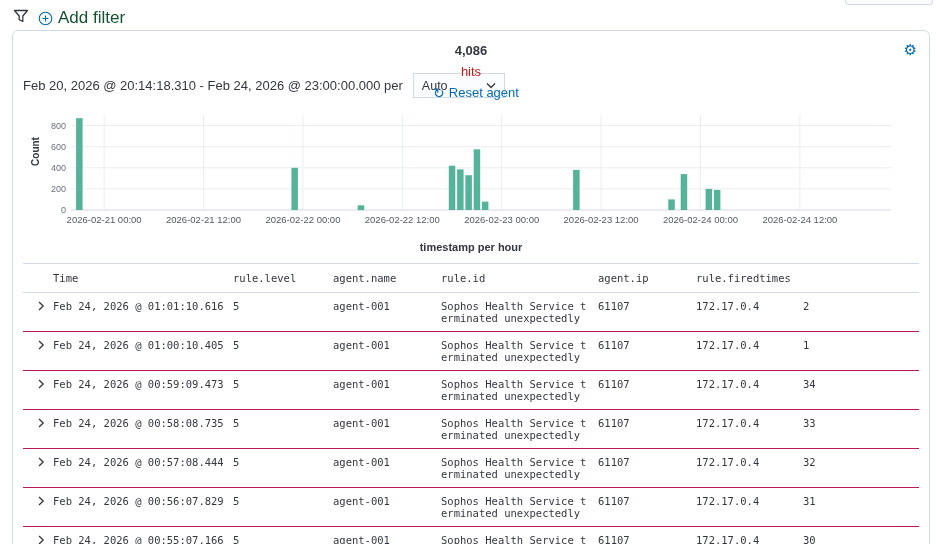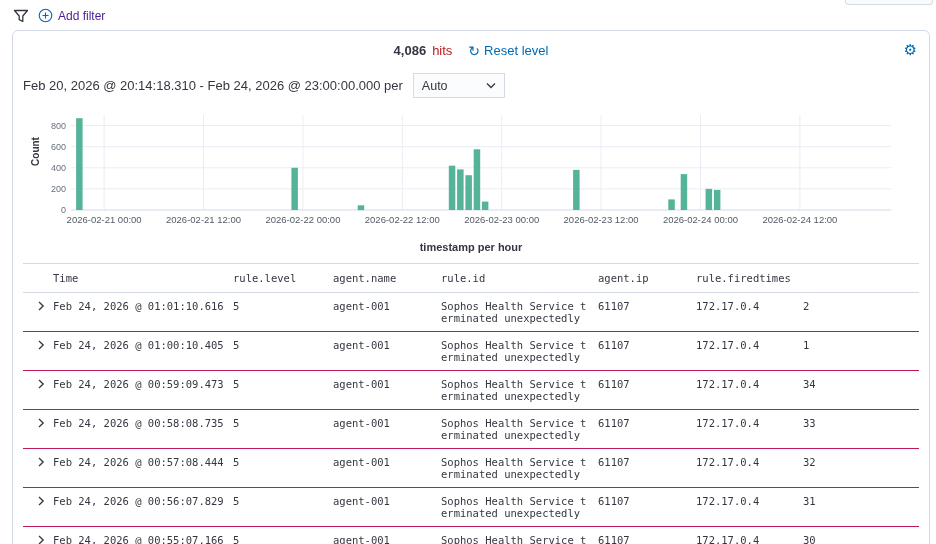--- a/index.html
+++ b/index.html
@@ -3,30 +3,30 @@
 <meta charset="utf-8">
 <style>
   * { margin:0; padding:0; box-sizing:border-box; }
   html,body { width:936px; height:544px; overflow:hidden; background:#fff;
     font-family:"Liberation Sans","DejaVu Sans",sans-serif; color:#343741; }
 
   
   .top-bar { position:absolute; top:0; left:0; right:0; height:30px; }
   .funnel-btn { position:absolute; left:12px; top:8px; width:18px; height:18px; border:none; background:none; cursor:pointer; }
   .add-filter { position:absolute; left:38px; top:8px; display:flex; align-items:center; gap:5px;
-    color:#4c1d95; font-size:12px; cursor:pointer; background:none; border:none; }
+    color:#14532d; font-size:17px; cursor:pointer; background:none; border:none; }
   .clipped-el { position:absolute; top:0; right:3px; width:88px; height:5px;
     border:1px solid #d3dae6; border-top:none; border-radius:0 0 4px 4px; background:#fafbfd; }
 
   
   .panel { position:absolute; left:12px; right:6px; top:30px; height:560px;
     border:1px solid #d3dae6; border-radius:6px; background:#fff; padding:8px 10px; }
 
   .panel-header { position:relative; height:26px; }
-  .hits-group { display:flex; justify-content:center; align-items:center; gap:6px; padding-top:4px; font-size:13px; }
+  .hits-group { display:flex; justify-content:center; align-items:center; gap:6px; padding-top:4px; font-size:13px;flex-direction:column; }
   .hits-count { font-weight:bold; }
   .hits-label { color:#b91c1c; }
   .reset-group { display:flex; align-items:center; gap:4px; margin-left:10px; color:#006BB4; cursor:pointer; background:none; border:none; font-size:13px; }
   .refresh-glyph { font-size:14px; line-height:1; }
   .gear-btn { position:absolute; right:2px; top:2px; font-size:15px; color:#006BB4; background:none; border:none; cursor:pointer; }
 
   .range-row { display:flex; align-items:center; gap:10px; margin-top:8px; font-size:13px; }
   .interval-select { display:flex; align-items:center; justify-content:space-between; width:92px; height:25px;
     padding:0 8px; background:#fbfcfd; border:1px solid #d3dae6; border-radius:0; font-size:12.5px; cursor:pointer; }
 
@@ -71,21 +71,21 @@
 </div>
 
 <div class="panel">
 
   <div class="panel-header">
     <div class="hits-group">
       <span class="hits-count">4,086</span>
       <span class="hits-label">hits</span>
       <button class="reset-group">
         <span class="refresh-glyph">↻</span>
-        <span>Reset level</span>
+        <span>Reset agent</span>
       </button>
     </div>
     <button class="gear-btn">⚙</button>
   </div>
 
   <div class="range-row">
     <span>Feb 20, 2026 @ 20:14:18.310 - Feb 24, 2026 @ 23:00:00.000 per</span>
     <div class="interval-select">
       <span>Auto</span>
       <svg width="10" height="7" viewBox="0 0 10 7">

